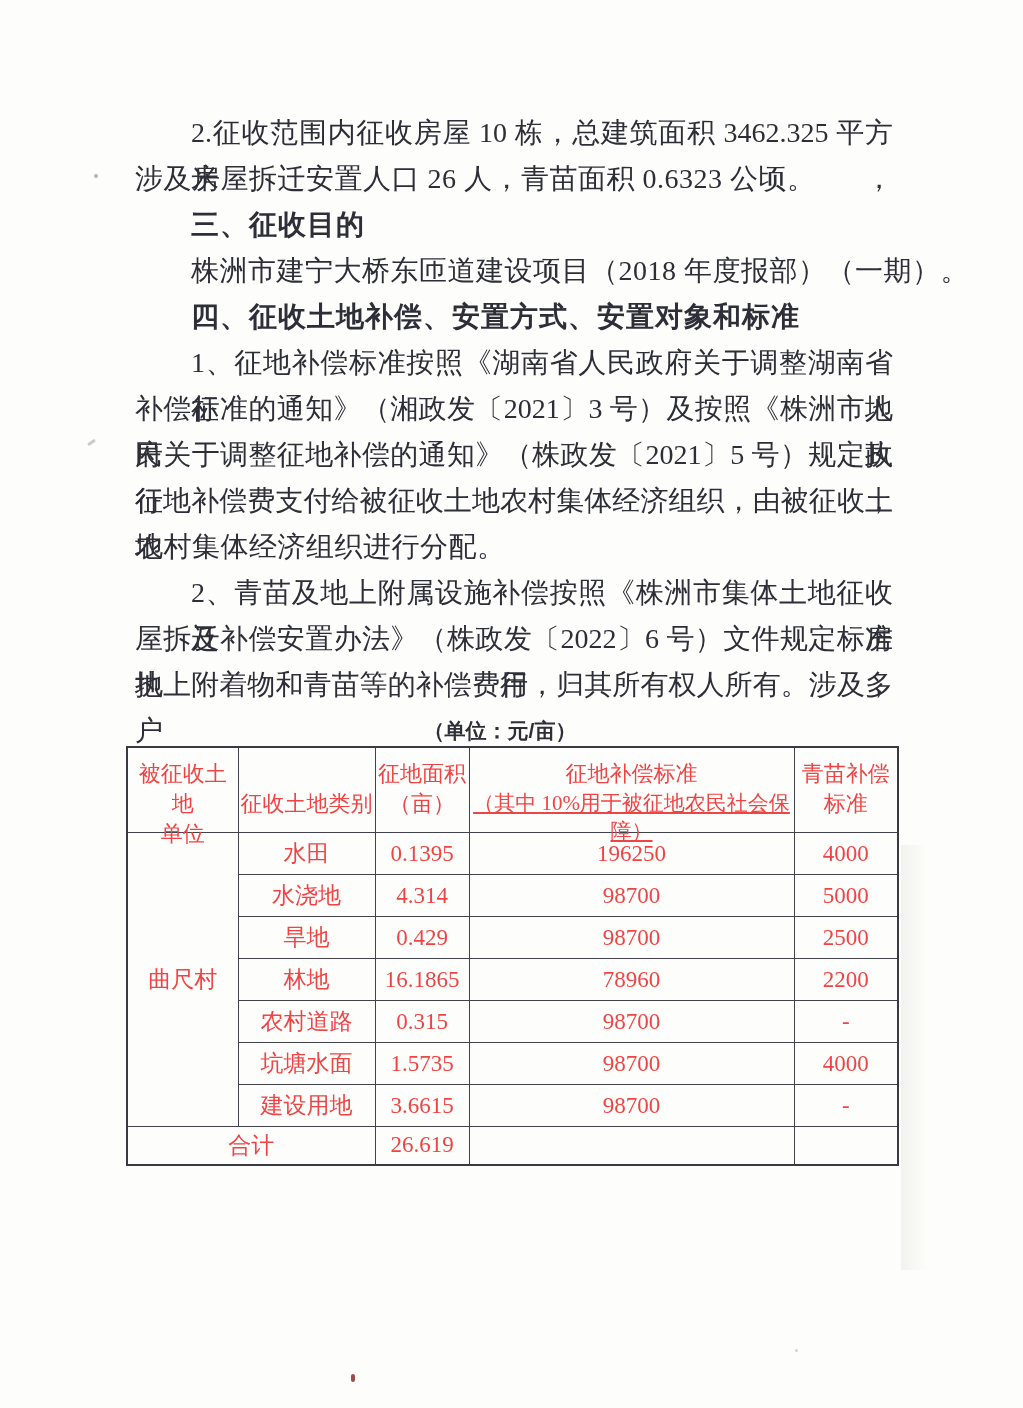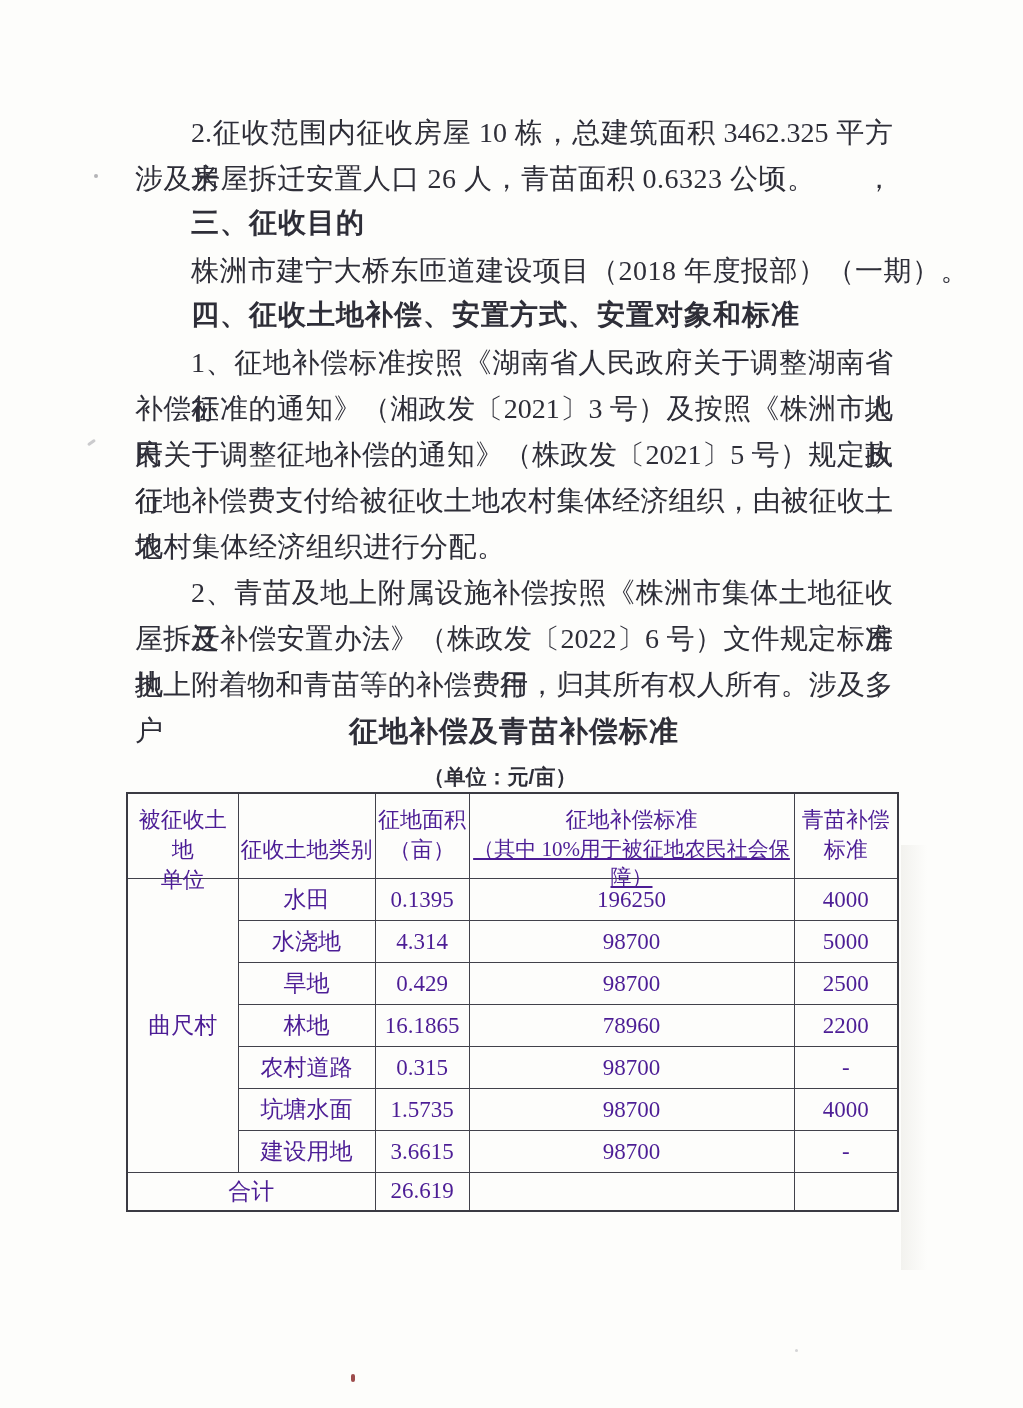--- a/index.html
+++ b/index.html
@@ -28,21 +28,21 @@
     letter-spacing: 0.5px;
   }
   .ln.just {
     white-space: normal;
     text-align: justify;
     text-align-last: justify;
     letter-spacing: 0;
   }
   .ln.indent { padding-left: 56px; }
   .ln.hd {
-    font-family: Liberation Mono, monospace;
+    font-family: Liberation Serif, serif;
     font-weight: bold;
     letter-spacing: 1px;
   }
   .table-title {
     margin-top: 0px;
     height: 46px;
     line-height: 46px;
     text-align: center;
     font-family: "Liberation Sans", sans-serif;
     font-weight: bold;
@@ -58,21 +58,21 @@
     font-family: "Liberation Sans", sans-serif;
     font-weight: bold;
     font-size: 21px;
   }
   table.comp {
     margin-left: -9px;
     width: 771px;
     border-collapse: collapse;
     table-layout: fixed;
     font-size: 23px;
-    color: #4c1d95;
+    color: #ef4444;
   }
   table.comp td, table.comp th {
     border: 1.6px solid #41414a;
     text-align: center;
     vertical-align: middle;
     font-weight: normal;
     padding: 0;
   }
   table.comp { border: 2px solid #3a3a42; }
   tr.hdr-row { height: 84px; }
@@ -113,21 +113,20 @@
     <div class="ln indent hd">四、征收土地补偿、安置方式、安置对象和标准</div>
     <div class="ln indent just">1、征地补偿标准按照《湖南省人民政府关于调整湖南省征地</div>
     <div class="ln just">补偿标准的通知》（湘政发〔2021〕3 号）及按照《株洲市人民政</div>
     <div class="ln just">府关于调整征地补偿的通知》（株政发〔2021〕5 号）规定执行，</div>
     <div class="ln just">征地补偿费支付给被征收土地农村集体经济组织，由被征收土地</div>
     <div class="ln">农村集体经济组织进行分配。</div>
     <div class="ln indent just">2、青苗及地上附属设施补偿按照《株洲市集体土地征收及房</div>
     <div class="ln just">屋拆迁补偿安置办法》（株政发〔2022〕6 号）文件规定标准执行，</div>
     <div class="ln just">地上附着物和青苗等的补偿费用，归其所有权人所有。涉及多户</div>
 
-    <div class="table-title">征地补偿及青苗补偿标准</div>
     <div class="unit-note">（单位：元/亩）</div>
 
     <table class="comp">
       <colgroup>
         <col style="width:111px">
           <col style="width:137px">
           <col style="width:94px">
           <col style="width:325px">
           <col style="width:104px">
       </colgroup>

